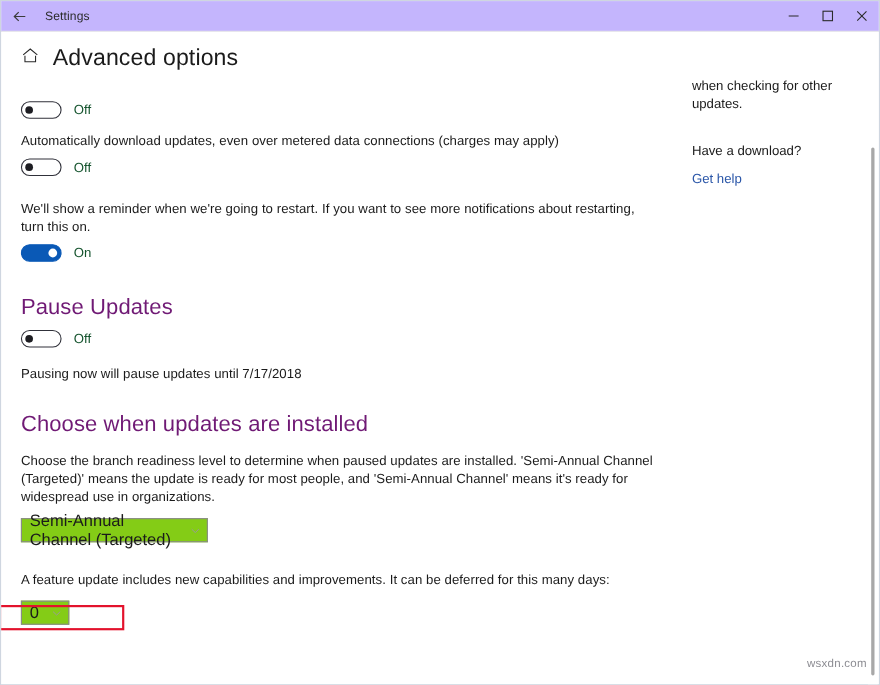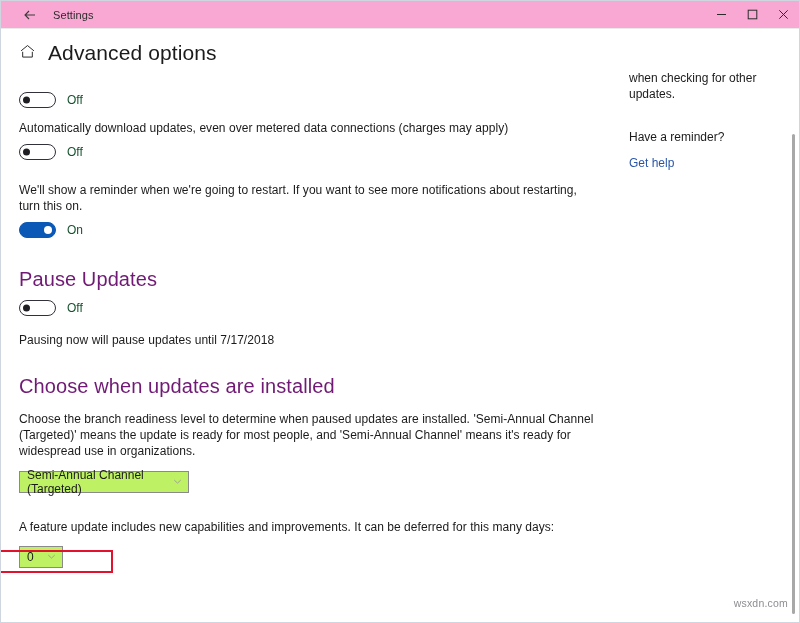--- a/index.html
+++ b/index.html
@@ -23,25 +23,24 @@
     box-sizing: border-box;
     border: 1px solid #cfd6e0;
     background: #ffffff;
     overflow: hidden;
   }
 
   
   .titlebar {
     position: relative;
     height: 27px;
-    background: #f9a8d4;
+    background: #c4b5fd;
     border-bottom: 1px solid #eaeaea;
     display: flex;
     align-items: center;
-    padding-left: 12px;
   }
   .back-btn {
     width: 34px;
     height: 27px;
     display: flex;
     align-items: center;
     justify-content: center;
     color: #3b3b3b;
   }
   .back-btn svg { display: block; }
@@ -169,26 +168,26 @@
   .toggle-label {
     font-size: 12px;
     color: #14532d;
   }
 
   
   .combo {
     box-sizing: border-box;
     height: 22px;
     border: 1px solid #8a8a8a;
-    background: #bef264;
+    background: #84cc16;
     display: inline-flex;
     align-items: center;
     justify-content: space-between;
     padding: 0 6px 0 7px;
-    font-size: 12px;
+    font-size: 15px;
     color: #1b1b1b;
   }
   .combo .chev {
     color: #9a9a9a;
     margin-left: 8px;
     display: block;
   }
   .combo-wide { width: 170px; }
   .combo-narrow { width: 44px; }
 
@@ -374,21 +373,21 @@
 
       
       
       
     </div>
 
     <div class="redbox" style="left:-2px; top:521px; width:114px; height:23px;"></div>
 
     <div class="rail">
       <div class="rail-text" style="margin-top:41px;">when checking for other updates.</div>
-      <div class="rail-heading" style="margin-top:28px;">Have a reminder?</div>
+      <div class="rail-heading" style="margin-top:28px;">Have a download?</div>
       <div style="margin-top:9px;">
         <span class="link">Get help</span>
       </div>
     </div>
 
     <div class="scrollbar">
       <div class="scroll-thumb"></div>
     </div>
   </div>
 

